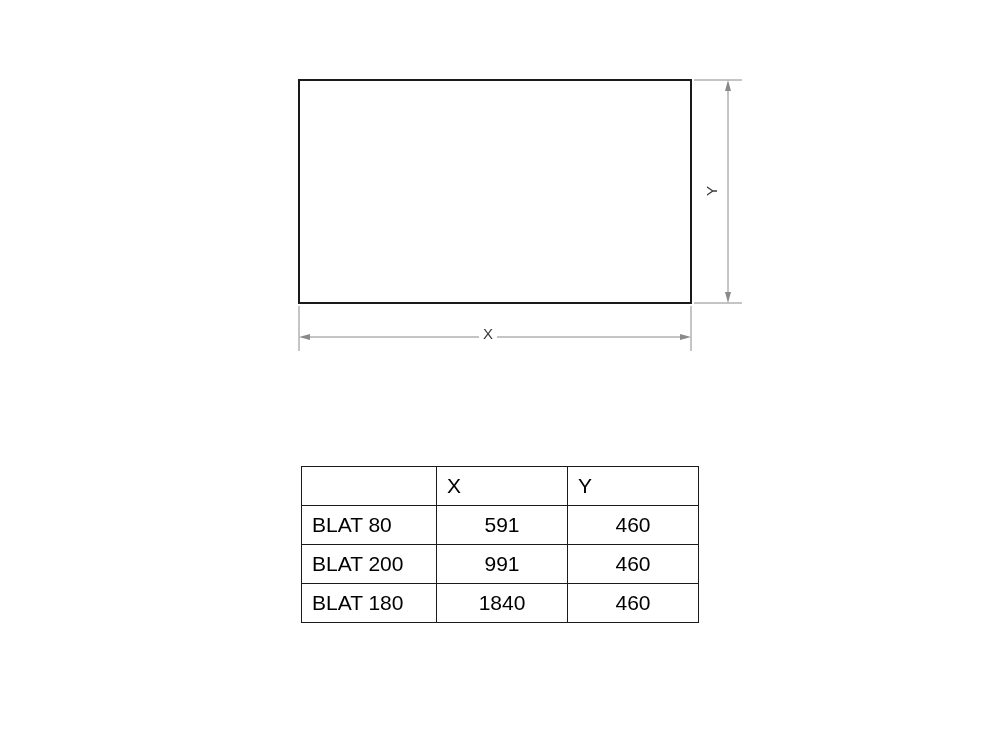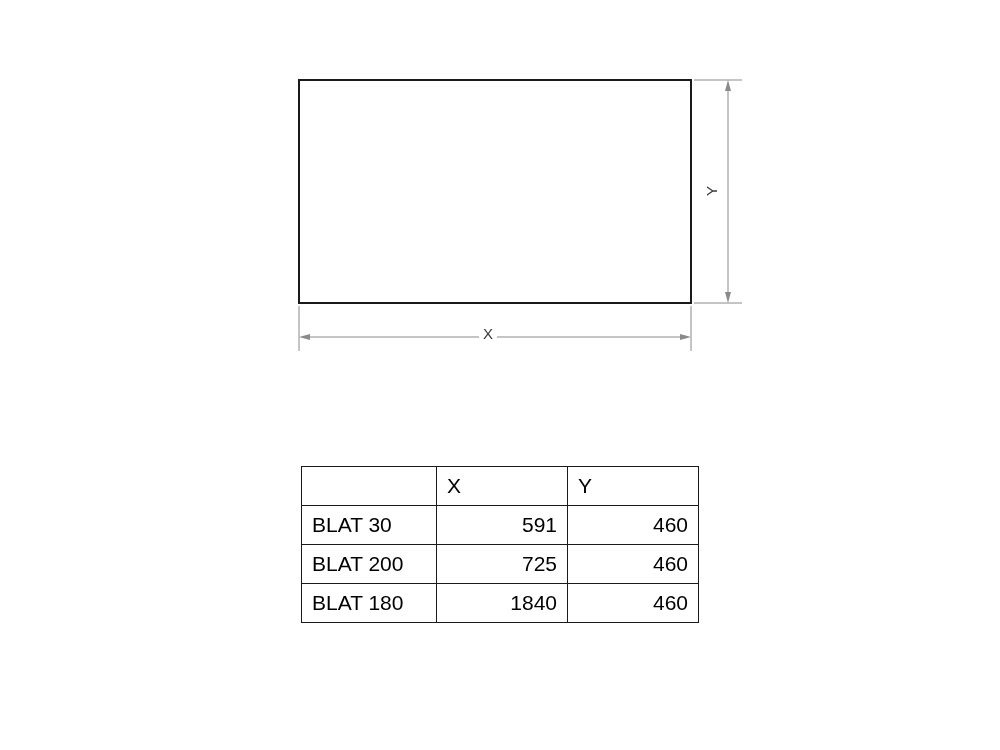--- a/index.html
+++ b/index.html
@@ -84,21 +84,21 @@
     font-family: "Liberation Sans", sans-serif;
     color: #000000;
     box-sizing: border-box;
   }
   #spec-table .col-name {
     width: 135px;
     text-align: left;
   }
   #spec-table .col-val {
     width: 131px;
-    text-align: right;
+    text-align: center;
   }
   #spec-table thead td.col-name {
     
   }
   #spec-table thead td.col-val {
     text-align: left;
   }
 </style>
 </head>
 <body>
@@ -131,27 +131,27 @@
 <table id="spec-table">
   <thead>
     <tr>
       <td class="col-name"></td>
       <td class="col-val">X</td>
       <td class="col-val">Y</td>
     </tr>
   </thead>
   <tbody>
     <tr>
-      <td class="col-name">BLAT 30</td>
+      <td class="col-name">BLAT 80</td>
       <td class="col-val">591</td>
       <td class="col-val">460</td>
     </tr>
     <tr>
       <td class="col-name">BLAT 200</td>
-      <td class="col-val">725</td>
+      <td class="col-val">991</td>
       <td class="col-val">460</td>
     </tr>
     <tr>
       <td class="col-name">BLAT 180</td>
       <td class="col-val">1840</td>
       <td class="col-val">460</td>
     </tr>
   </tbody>
 </table>
 

